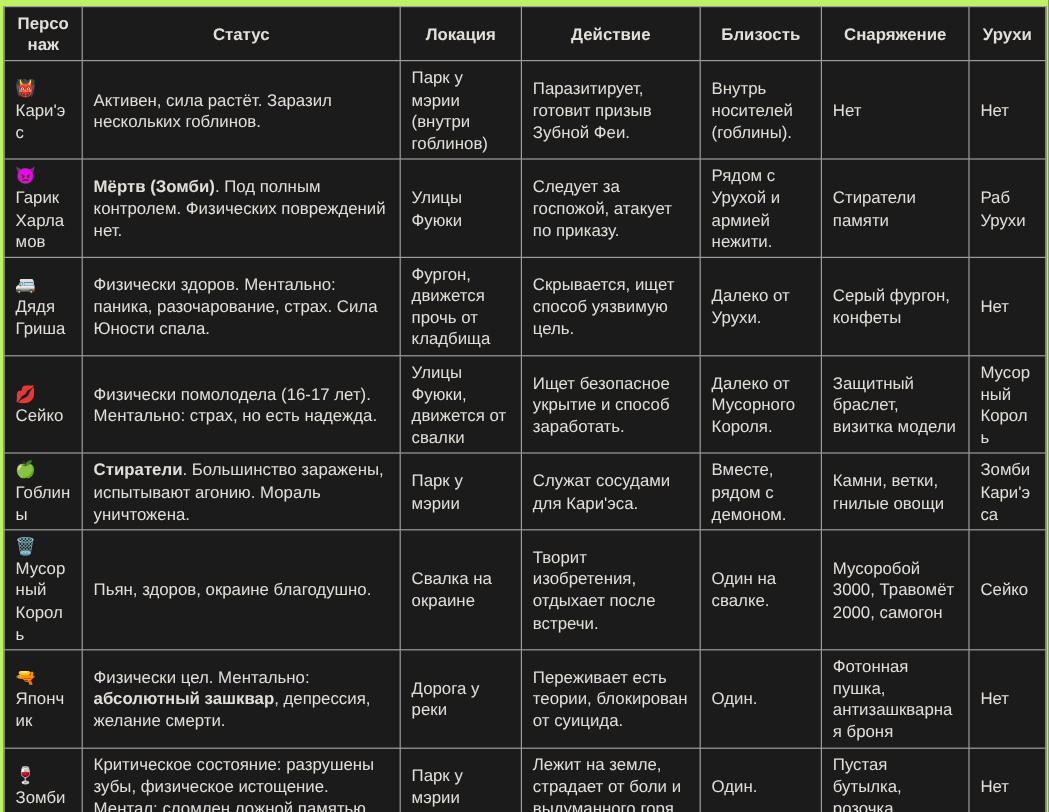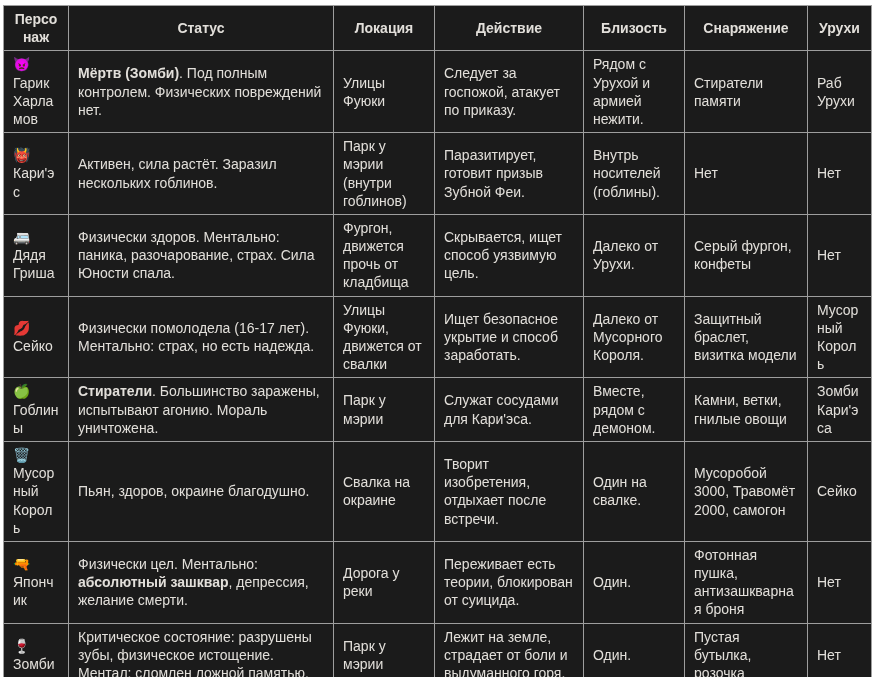--- a/index.html
+++ b/index.html
@@ -6,21 +6,21 @@
     margin: 0;
     padding: 0;
     background: #131313;
     font-family: "Liberation Sans", "DejaVu Sans", sans-serif;
   }
   .page {
     width: 874px;
     height: 677px;
     box-sizing: border-box;
     padding: 5px 3px 14px 3px;
-    background: #ffffff;
+    background: #bef264;
     overflow: hidden;
   }
   table.char-table {
     border-collapse: collapse;
     table-layout: fixed;
     width: 868px;
     background: #1b1b1b;
   }
   table.char-table th,
   table.char-table td {
@@ -69,36 +69,36 @@
         <th>Статус</th>
         <th>Локация</th>
         <th>Действие</th>
         <th>Близость</th>
         <th>Снаряжение</th>
         <th>Урухи</th>
       </tr>
     </thead>
     <tbody>
         <tr>
+          <td class="cell-character"><span class="char-icon">👹</span><span> Кари'эс</span></td>
+          <td><span>Активен, сила растёт. Заразил нескольких гоблинов.</span></td>
+          <td>Парк у мэрии (внутри гоблинов)</td>
+          <td>Паразитирует, готовит призыв Зубной Феи.</td>
+          <td>Внутрь носителей (гоблины).</td>
+          <td>Нет</td>
+          <td>Нет</td>
+        </tr>
+        <tr>
           <td class="cell-character"><span class="char-icon">👿</span><span> Гарик Харламов</span></td>
           <td><strong>Мёртв (Зомби)</strong><span>. Под полным контролем. Физических повреждений нет.</span></td>
           <td>Улицы Фуюки</td>
           <td>Следует за госпожой, атакует по приказу.</td>
           <td>Рядом с Урухой и армией нежити.</td>
           <td>Стиратели памяти</td>
           <td>Раб Урухи</td>
-        </tr>
-        <tr>
-          <td class="cell-character"><span class="char-icon">👹</span><span> Кари'эс</span></td>
-          <td><span>Активен, сила растёт. Заразил нескольких гоблинов.</span></td>
-          <td>Парк у мэрии (внутри гоблинов)</td>
-          <td>Паразитирует, готовит призыв Зубной Феи.</td>
-          <td>Внутрь носителей (гоблины).</td>
-          <td>Нет</td>
-          <td>Нет</td>
         </tr>
         <tr>
           <td class="cell-character"><span class="char-icon">🚐</span><span> Дядя Гриша</span></td>
           <td><span>Физически здоров. Ментально: паника, разочарование, страх. Сила Юности спала.</span></td>
           <td>Фургон, движется прочь от кладбища</td>
           <td>Скрывается, ищет способ уязвимую цель.</td>
           <td>Далеко от Урухи.</td>
           <td>Серый фургон, конфеты</td>
           <td>Нет</td>
         </tr>

